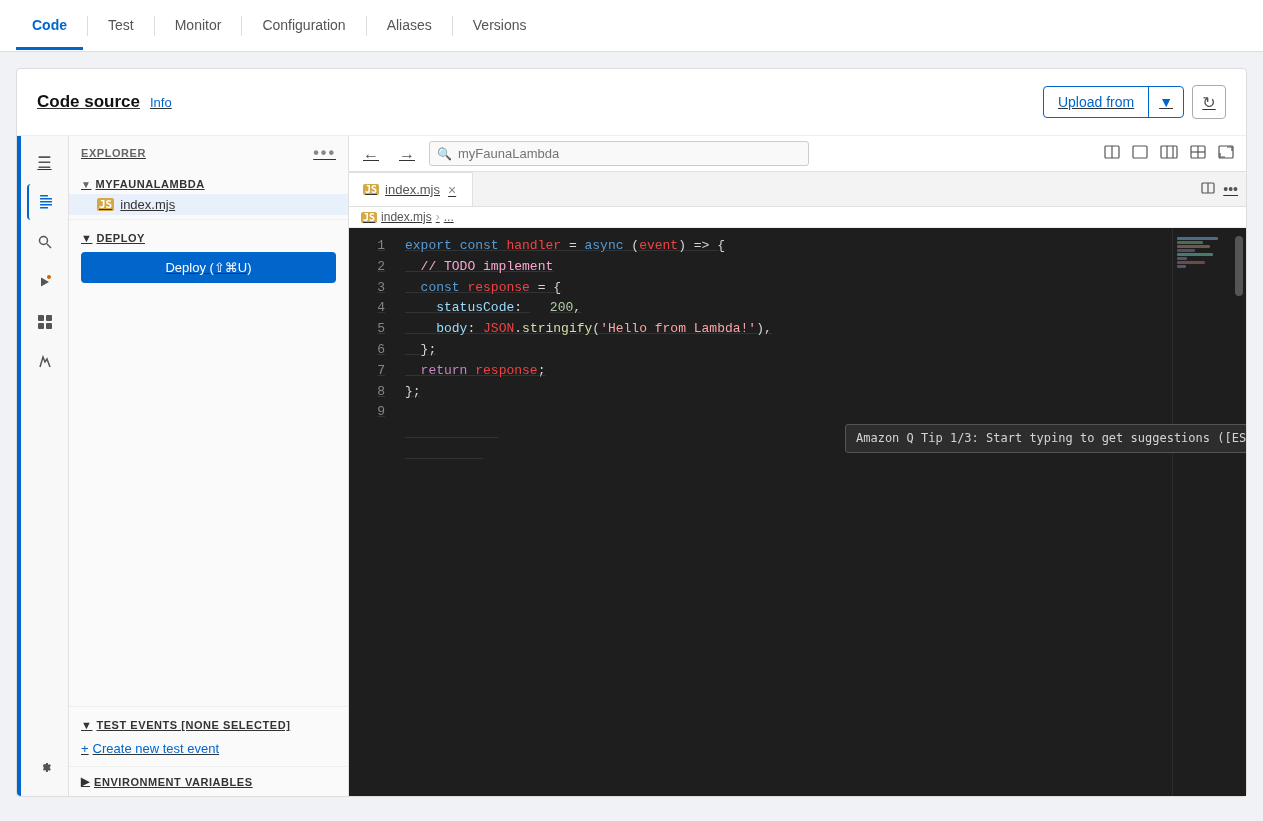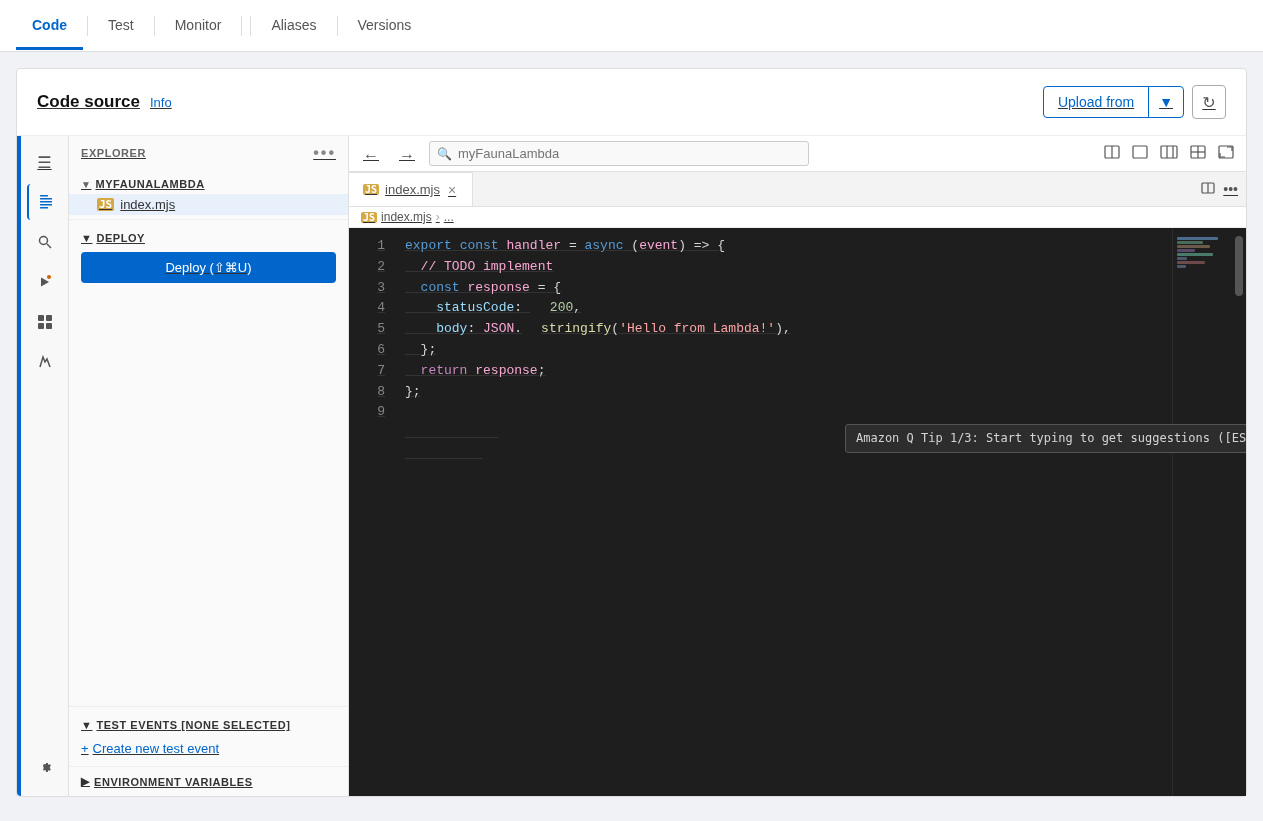--- a/index.html
+++ b/index.html
@@ -83,24 +83,24 @@
     
     .code-content { flex: 1; background: #1e1e1e; overflow: auto; display: flex; font-family: 'Consolas', 'Monaco', 'Courier New', monospace; font-size: 13px; line-height: 1.6; position: relative; }
     .line-numbers { padding: 8px 12px 8px 20px; text-align: right; color: #858585; user-select: none; min-width: 48px; }
     .line-numbers div { line-height: 1.6; }
     .code-lines { padding: 8px 0; flex: 1; }
     .code-line { padding: 0 8px; line-height: 1.6; white-space: pre; }
 
     
     .kw { color: #569cd6; }
     .kw2 { color: #c586c0; }
-    .fn { color: #dcdcaa; margin-left: 19px; }
+    .fn { color: #dcdcaa; }
     .str { color: #fca5a5; }
     .cmt { color: #f9a8d4; }
-    .var { color: #f9a8d4; }
+    .var { color: #ef4444; }
     .num { color: #b5cea8; margin-left: 20px; }
     .plain { color: #d4d4d4; }
     .op { color: #d4d4d4; }
     .prop { color: #9cdcfe; }
 
     
     .amazon-q-tip { position: absolute; bottom: 12px; left: 448px; background: #2d2d2d; border: 1px solid #555; color: #d4d4d4; font-size: 12px; font-family: 'Consolas', monospace; padding: 4px 10px; border-radius: 3px; white-space: nowrap; z-index: 10; }
 
     
     .minimap { width: 60px; background: #1e1e1e; border-left: 1px solid #2d2d2d; position: relative; overflow: hidden; }
@@ -125,20 +125,21 @@
 </head>
 <body>
 
 <div class="top-nav">
   <div class="tab active">Code</div>
   <div class="tab-divider"></div>
   <div class="tab">Test</div>
   <div class="tab-divider"></div>
   <div class="tab">Monitor</div>
   <div class="tab-divider"></div>
+  <div class="tab">Configuration</div>
   <div class="tab-divider"></div>
   <div class="tab">Aliases</div>
   <div class="tab-divider"></div>
   <div class="tab">Versions</div>
 </div>
 
 <div class="main-card">
 
   <div class="code-source-header">
     <div style="display:flex;align-items:center;">

